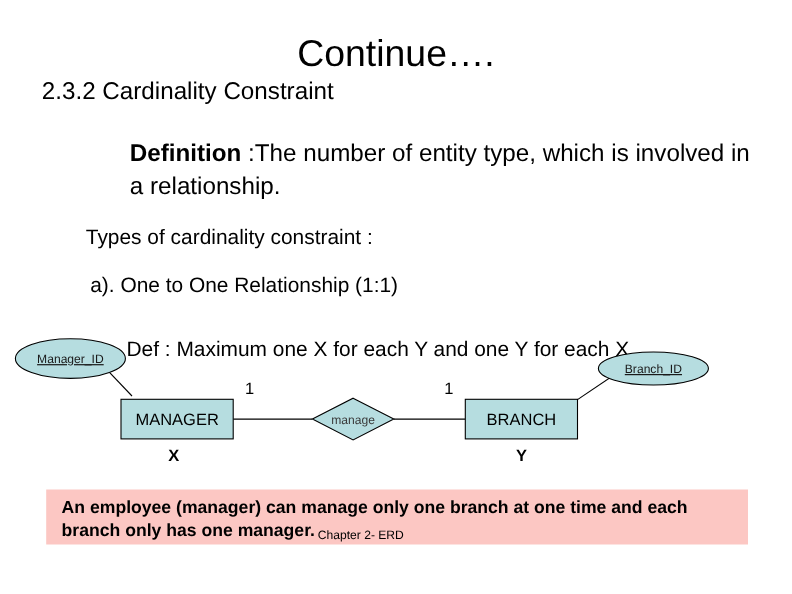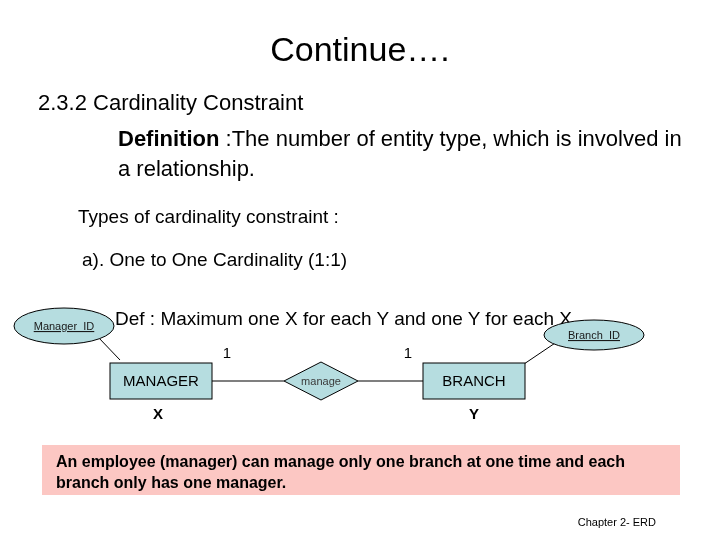--- a/index.html
+++ b/index.html
@@ -33,21 +33,21 @@
   }
 
   
   .body-line {
     position: absolute;
     white-space: pre;
     font-weight: normal;
   }
   #line-section {
     left: 38px;
-    top: 89px;
+    top: 69px;
     font-size: 22px;
     line-height: 28px;
   }
   #line-def {
     left: 118px;
     top: 124px;
     font-size: 22px;
     line-height: 30px;
     width: 580px;
     white-space: normal;
@@ -131,42 +131,42 @@
     font-size: 16px;
     font-weight: bold;
     line-height: 21px;
     color: #000000;
   }
 
   
   #footer {
     position: absolute;
     left: 0;
-    top: 516px;
+    top: 481px;
     width: 656px;
-    text-align: right;
+    text-align: center;
     font-size: 11px;
     color: #000000;
     white-space: pre;
   }
 </style>
 </head>
 <body>
 
 <div id="slide">
 
   <div id="title">Continue….</div>
 
   <div class="body-line" id="line-section">2.3.2 Cardinality Constraint</div>
 
   <div class="body-line" id="line-def"><span class="bold">Definition</span><span> :The number of entity type, which is involved in a relationship.</span></div>
 
   <div class="body-line" id="line-types">Types of cardinality constraint :</div>
 
-  <div class="body-line" id="line-a">a). One to One Cardinality (1:1)</div>
+  <div class="body-line" id="line-a">a). One to One Relationship (1:1)</div>
 
   <div class="body-line" id="line-defmax">Def : Maximum one X for each Y and one Y for each X</div>
 
   <div id="diagram">
     <svg width="720" height="135" viewBox="0 0 720 135" xmlns="http://www.w3.org/2000/svg">
 
       <line class="er-thin" x1="98" y1="37" x2="120" y2="60"></line>
 
       <line class="er-thin" x1="570" y1="33" x2="524" y2="64"></line>
 

